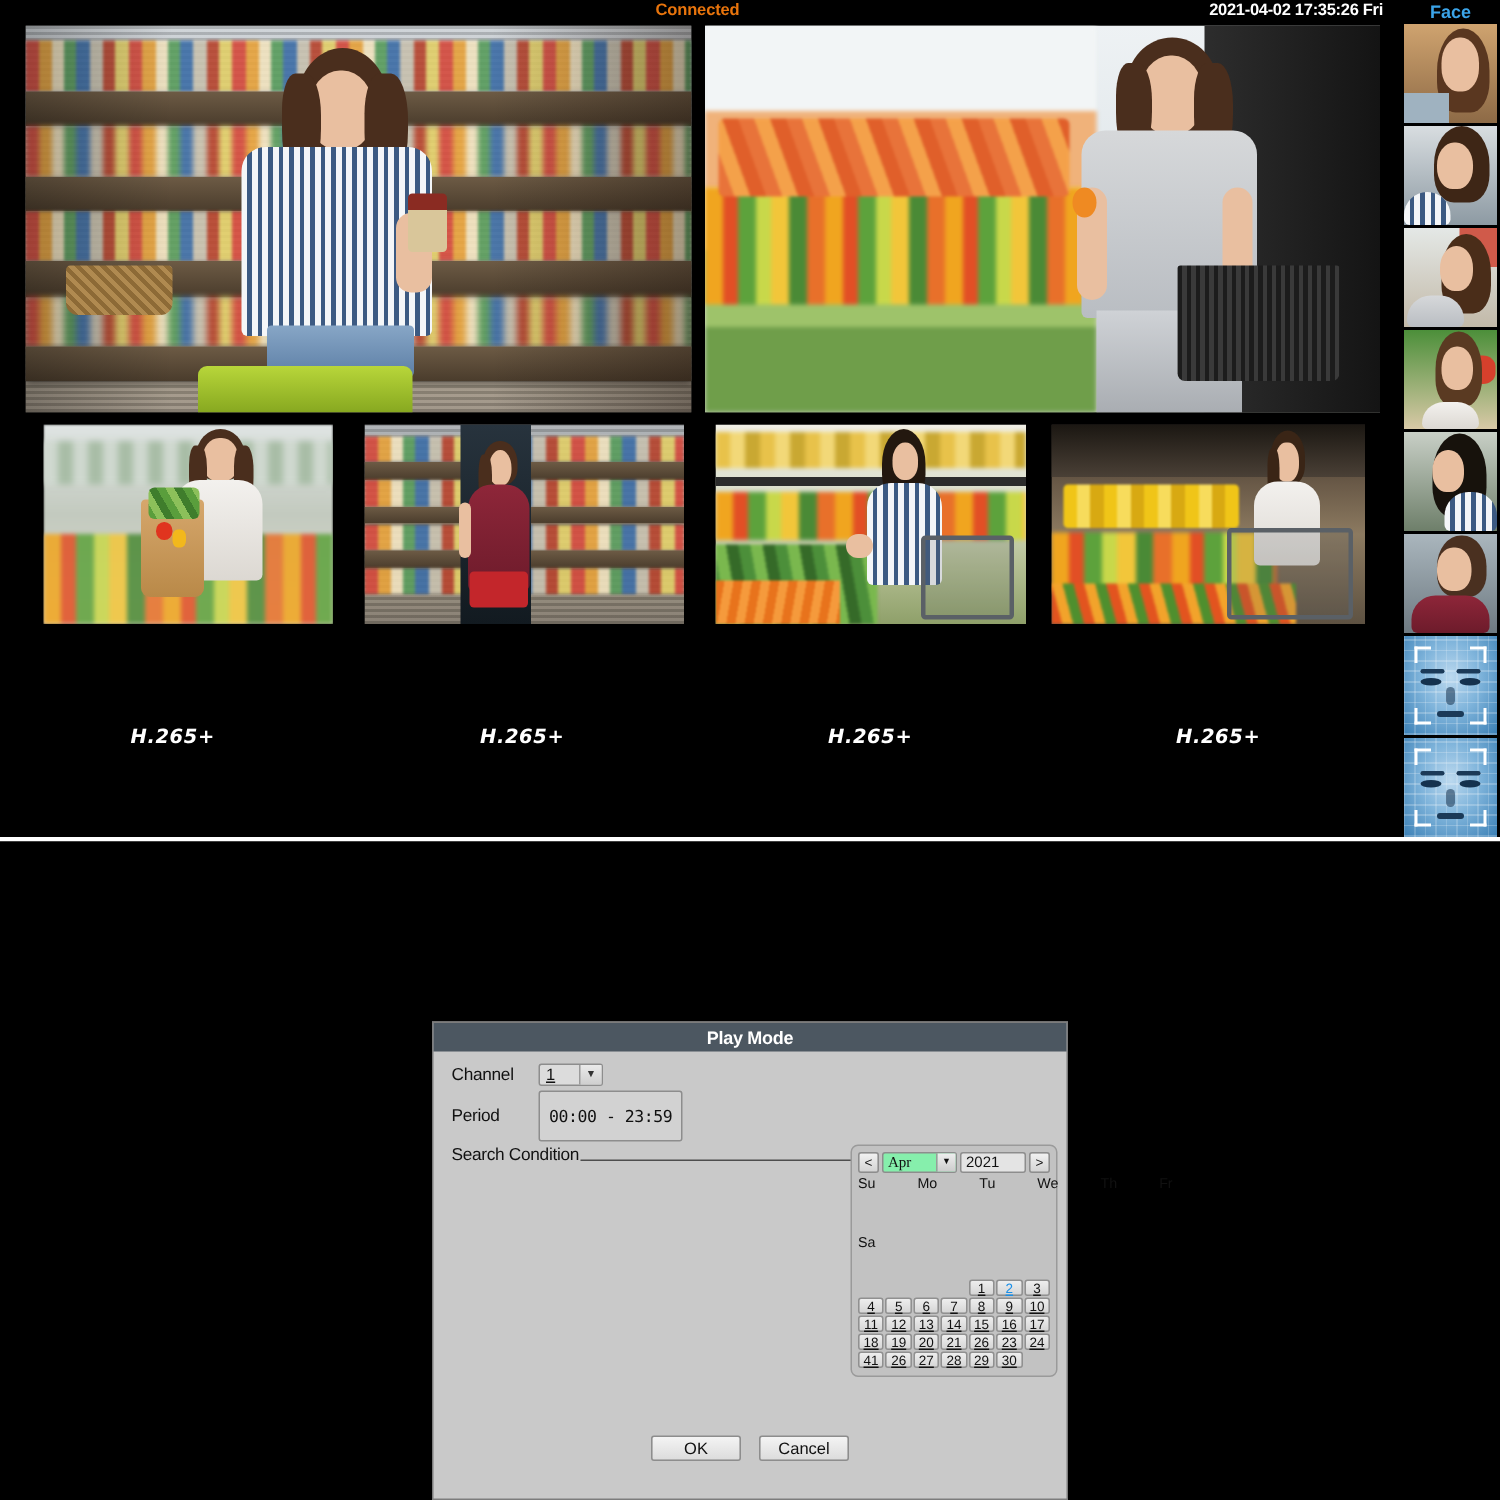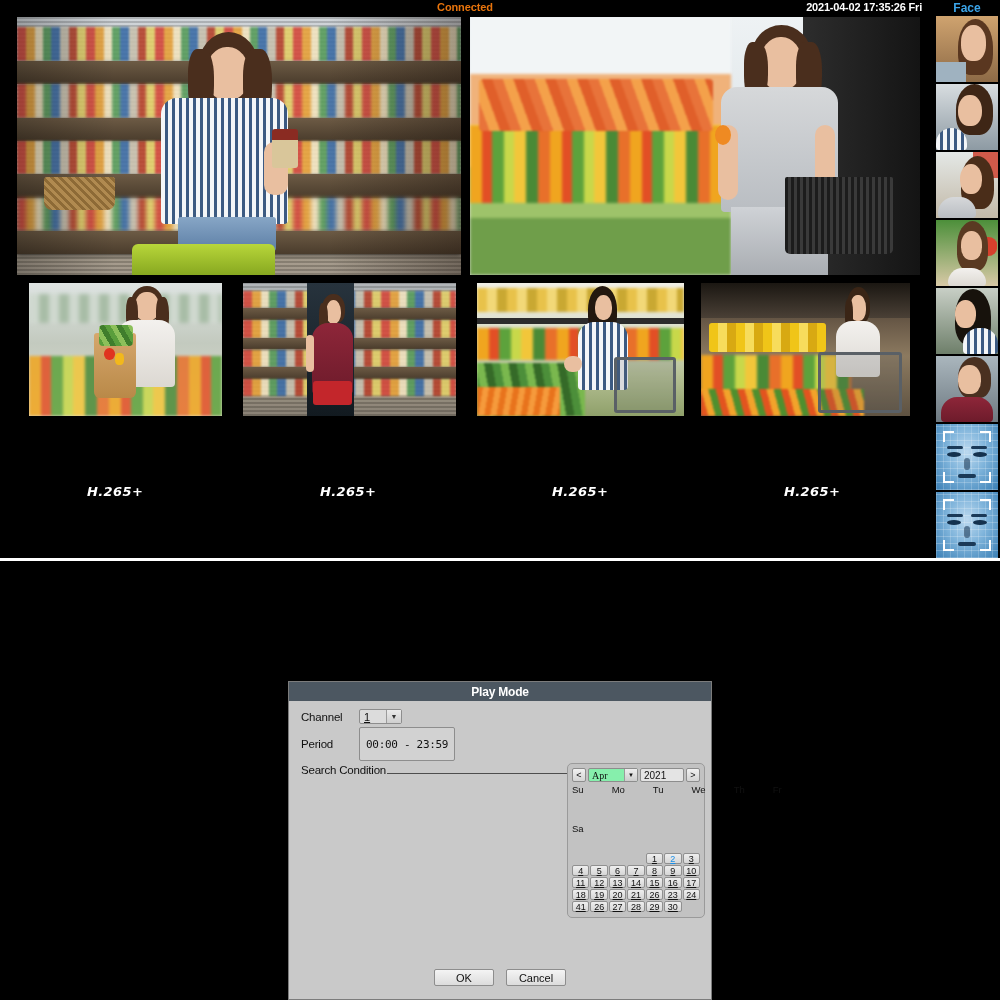--- a/index.html
+++ b/index.html
@@ -322,21 +322,21 @@
     background: linear-gradient(180deg,#eeeeee,#d6d6d6);
     border: 1px solid #909090; border-radius: 2px;
     text-decoration: underline;
   }
   .cal-day.empty { background: none; border: 0; text-decoration: none; }
   .cal-day.selected { color: #1a8fe8; }
 
   #dialog-calendar { position: absolute; left: 278px; top: 62px; width: 138px; }
 
   #dialog-buttons {
-    position: absolute; left: 0; right: 0; bottom: 13px;
+    position: absolute; left: 0; right: 0; bottom: 25px;
     display: flex; justify-content: center; gap: 12px;
   }
   .dlg-btn {
     width: 60px; height: 17px;
     background: linear-gradient(180deg,#f4f4f4,#dcdcdc);
     border: 1px solid #8d8d8d; border-radius: 2px;
     font-size: 11px; color: #111;
     display: flex; align-items: center; justify-content: center;
   }
 </style>

